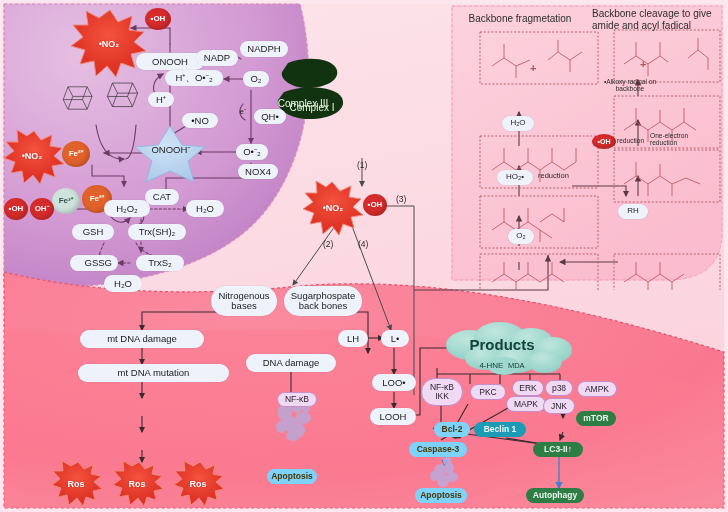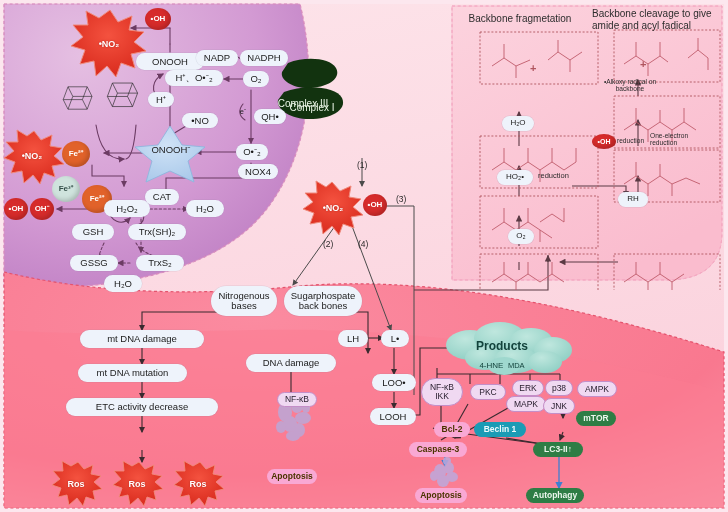--- a/index.html
+++ b/index.html
@@ -43,38 +43,38 @@
     font-size: 8px;
     font-weight: bold;
     box-shadow: inset -2px -2px 4px rgba(0,0,0,.18);
   }
   .c-oh  { background: #d62b2b; }
   .c-fe2 { background: #e1622a; }
   .c-fe3g{ background: #cfe3dd; color:#35504a; }
 
   .lab-purple { background:#f0d9f2; border:0.6px solid #c48ec8; border-radius:999px;
                 padding:1px 5px; font-size:8.5px; color:#2a2030; }
-  .lab-yellow { background:#f9a8d4; border-radius:999px; padding:1px 6px;
+  .lab-yellow { background:#7dd3fc; border-radius:999px; padding:1px 6px;
                 font-size:8.5px; color:#4a3400; font-weight:600; }
   .lab-green  { background:#2e7d45; border-radius:999px; padding:1px 6px;
                 font-size:8.5px; color:#eaf6ec; font-weight:600; }
   .lab-teal   { background:#1b9bb5; border-radius:999px; padding:1px 6px;
                 font-size:8.5px; color:#effafc; font-weight:600; }
 
   .num { position:absolute; font-size:8.5px; color:#2a2a2a; z-index:7; }
 
   .panel-title {
     position: absolute;
     font-size: 10px; color: #2d2d2d; line-height: 1.18;
     text-align: center; z-index: 7;
   }
   .note { position:absolute; font-size:6.6px; color:#2b2b2b; line-height:1.12; z-index:8; }
 
   .products-txt { position:absolute; z-index:9; text-align:center; color:#13433c; }
-  .products-txt b { font-size:12px; }
+  .products-txt b { font-size:15px; }
   .products-txt span { font-size:8px; }
 
   .starburst { position:absolute; z-index:6; display:flex; align-items:center; justify-content:center; }
   .starburst span { position:relative; z-index:3; color:#fff; font-weight:bold; font-size:9px;
                     text-shadow:0 0 2px rgba(120,0,0,.5); }
 </style>
 </head>
 <body>
 
 <div id="canvas">
@@ -354,21 +354,21 @@
     <span>•NO</span>
   </div>
 
   <div class="node plain" style="left:146px;top:142px;width:50px;height:16px;font-weight:500;">
     <span>ONOOH⁻</span>
   </div>
 
   <div class="node pill" style="left:196px;top:50px;width:42px;height:16px;">
     <span>NADP</span>
   </div>
-  <div class="node pill" style="left:240px;top:50px;width:48px;height:16px;">
+  <div class="node pill" style="left:240px;top:41px;width:48px;height:16px;">
     <span>NADPH</span>
   </div>
   <div class="node pill" style="left:243px;top:71px;width:26px;height:16px;">
     <span>O₂</span>
   </div>
   <div class="node pill" style="left:165px;top:70px;width:58px;height:16px;">
     <span>H⁺、O•⁻₂</span>
   </div>
   <div class="node pill" style="left:254px;top:97px;width:32px;height:15px;margin-top:12px;">
     <span>QH•</span>
@@ -390,21 +390,21 @@
     <span>Complex III</span>
   </div>
 
   <div class="starburst" style="left:2px;top:128px;width:60px;height:56px;">
     <span>•NO₂</span>
   </div>
 
   <div class="node circle c-fe2" style="left:62px;top:141px;width:28px;height:26px;">
     <span>Fe²⁺</span>
   </div>
-  <div class="node circle c-fe3g" style="left:52px;top:176px;width:28px;height:26px;">
+  <div class="node circle c-fe3g" style="left:52px;top:188px;width:28px;height:26px;">
     <span>Fe³⁺</span>
   </div>
   <div class="node circle c-fe2" style="left:82px;top:185px;width:30px;height:28px;">
     <span>Fe²⁺</span>
   </div>
 
   <div class="node circle c-oh" style="left:4px;top:198px;width:24px;height:22px;">
     <span>•OH</span>
   </div>
   <div class="node circle c-oh" style="left:30px;top:198px;width:24px;height:22px;">
@@ -419,21 +419,21 @@
   </div>
   <div class="node pill" style="left:186px;top:200px;width:38px;height:17px;">
     <span>H₂O</span>
   </div>
   <div class="node pill" style="left:72px;top:224px;width:42px;height:16px;">
     <span>GSH</span>
   </div>
   <div class="node pill" style="left:128px;top:224px;width:58px;height:16px;">
     <span>Trx(SH)₂</span>
   </div>
-  <div class="node pill" style="left:70px;top:255px;width:48px;height:16px;">
+  <div class="node pill" style="left:70px;top:255px;width:48px;height:16px;justify-content:flex-end;">
     <span>GSSG</span>
   </div>
   <div class="node pill" style="left:136px;top:255px;width:48px;height:16px;">
     <span>TrxS₂</span>
   </div>
   <div class="node pill" style="left:104px;top:275px;width:38px;height:17px;">
     <span>H₂O</span>
   </div>
 
   <div class="starburst" style="left:303px;top:180px;width:60px;height:56px;">
@@ -451,25 +451,22 @@
   <div class="node pill two" style="left:211px;top:286px;width:66px;height:30px;">
     <span>Nitrogenous bases</span>
   </div>
   <div class="node pill two" style="left:284px;top:286px;width:78px;height:30px;">
     <span>Sugarphospate back bones</span>
   </div>
 
   <div class="node pill" style="left:80px;top:330px;width:124px;height:18px;">
     <span>mt DNA damage</span>
   </div>
-  <div class="node pill" style="left:78px;top:364px;width:109px;height:18px;">
+  <div class="node pill" style="left:78px;top:364px;width:151px;height:18px;">
     <span>mt DNA mutation</span>
-  </div>
-  <div class="node pill" style="left:66px;top:398px;width:152px;height:18px;">
-    <span>ETC activity decrease</span>
   </div>
 
   <div class="starburst" style="left:50px;top:460px;width:52px;height:48px;">
     <span>Ros</span>
   </div>
   <div class="starburst" style="left:111px;top:460px;width:52px;height:48px;">
     <span>Ros</span>
   </div>
   <div class="starburst" style="left:172px;top:460px;width:52px;height:48px;">
     <span>Ros</span>
@@ -604,21 +601,21 @@
   <div class="node pill" style="left:502px;top:116px;width:32px;height:15px;font-size:8px;">
     <span>H₂O</span>
   </div>
   <div class="node pill" style="left:497px;top:170px;width:36px;height:15px;font-size:8px;">
     <span>HO₂•</span>
   </div>
   <div class="note" style="left:538px;top:172px;width:50px;font-size:7.5px;">reduction</div>
   <div class="node pill" style="left:508px;top:229px;width:26px;height:15px;font-size:8px;">
     <span>O₂</span>
   </div>
-  <div class="node pill" style="left:618px;top:192px;width:30px;height:15px;font-size:8px;">
+  <div class="node pill" style="left:618px;top:204px;width:30px;height:15px;font-size:8px;">
     <span>RH</span>
   </div>
   <div class="node circle c-oh" style="left:592px;top:134px;width:24px;height:15px;font-size:7px;">
     <span>•OH</span>
   </div>
   <div class="note" style="left:617px;top:137px;width:34px;">reduction</div>
   <div class="note" style="left:650px;top:132px;width:46px;">One-electron reduction</div>
   <div class="note" style="left:598px;top:78px;width:64px;text-align:center;">•Alkoxy radical on backbone</div>
 
   <div class="note" style="left:530px;top:62px;font-size:11px;font-weight:bold;color:#b0555f;">+</div>

